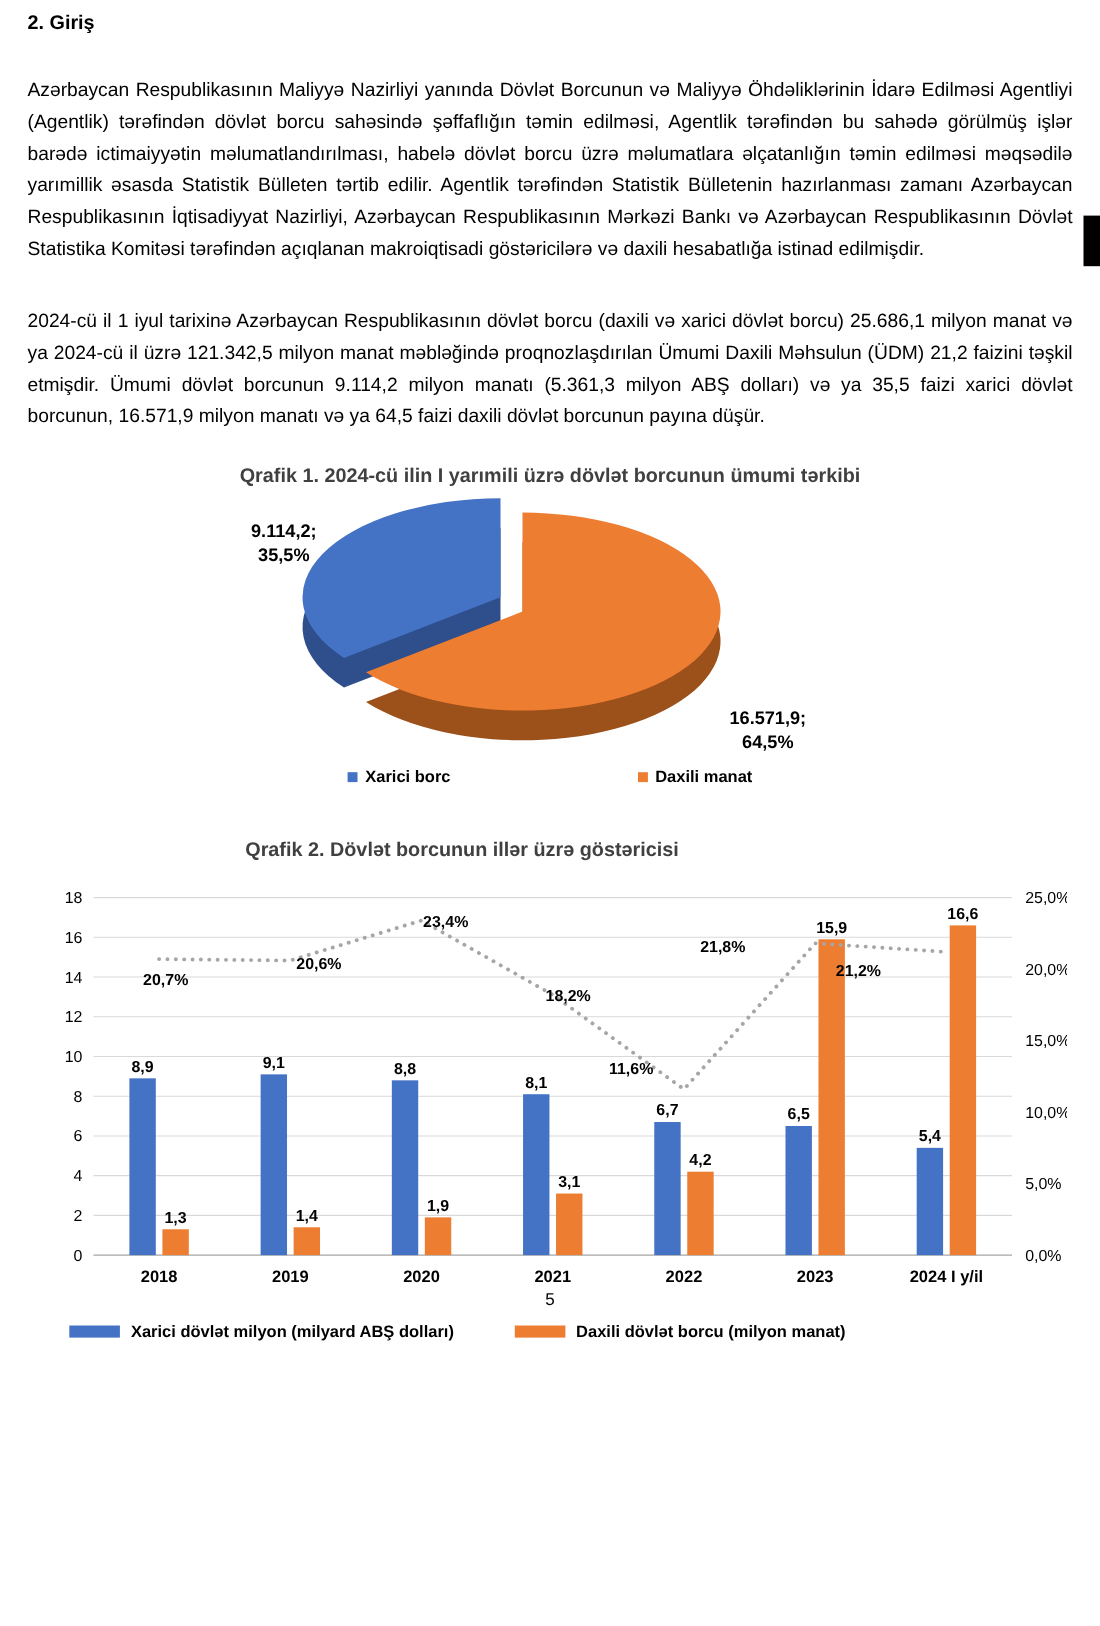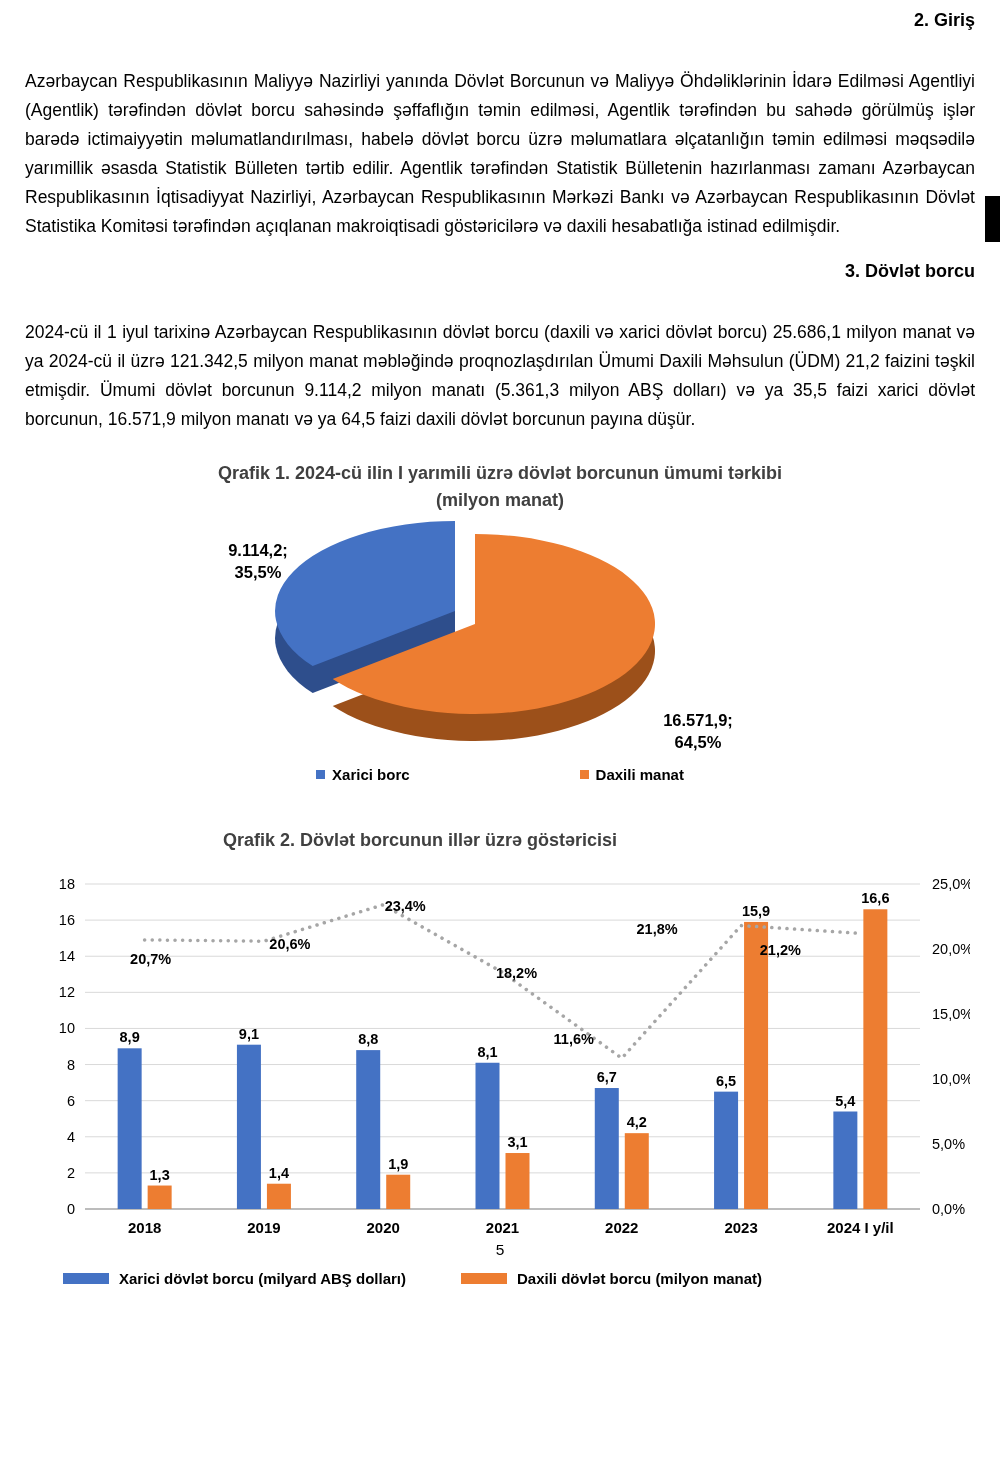--- a/index.html
+++ b/index.html
@@ -3,21 +3,21 @@
 <meta charset="utf-8">
 <style>
   * { margin:0; padding:0; box-sizing:border-box; }
   html, body { background:#ffffff; }
   body {
     width:1000px; height:1478px; position:relative; overflow:hidden;
     font-family:"Liberation Sans", sans-serif; color:#000;
   }
   .page { padding:10px 25px 0 25px; position:relative; }
   .black-marker { position:absolute; right:0; top:196px; width:15px; height:46px; background:#000; }
-  h2.section-heading { font-size:18px; font-weight:700; margin-bottom:15px;text-align:right; }
+  h2.section-heading { font-size:18px; font-weight:700; margin-bottom:15px; }
   p.body-text { font-size:17.5px; line-height:29px; text-align:justify; margin-bottom:20px;margin-top:36px; }
   .chart-block { margin-top:26px; }
   .chart-title { text-align:center; color:#404040; font-weight:700; font-size:18px; line-height:27px; }
   .chart2-title { transform:translateX(-80px); margin-bottom:10px; }
   svg { display:block; margin:0 auto; }
   svg text { font-family:"Liberation Sans", sans-serif; }
   .tick { font-size:14.5px; fill:#000; }
   .cat-label { font-size:15px; font-weight:700; fill:#000; }
   .bar-label { font-size:14.5px; font-weight:700; fill:#000; }
   .line-label { font-size:14.5px; font-weight:700; fill:#000; }
@@ -35,26 +35,24 @@
 </head>
 <body>
 
 <div class="page">
 
   <div class="black-marker"></div>
 
   <h2 class="section-heading">2. Giriş</h2>
   <p class="body-text">Azərbaycan Respublikasının Maliyyə Nazirliyi yanında Dövlət Borcunun və Maliyyə Öhdəliklərinin İdarə Edilməsi Agentliyi (Agentlik) tərəfindən dövlət borcu sahəsində şəffaflığın təmin edilməsi, Agentlik tərəfindən bu sahədə görülmüş işlər barədə ictimaiyyətin məlumatlandırılması, habelə dövlət borcu üzrə məlumatlara əlçatanlığın təmin edilməsi məqsədilə yarımillik əsasda Statistik Bülleten tərtib edilir. Agentlik tərəfindən Statistik Bülletenin hazırlanması zamanı Azərbaycan Respublikasının İqtisadiyyat Nazirliyi, Azərbaycan Respublikasının Mərkəzi Bankı və Azərbaycan Respublikasının Dövlət Statistika Komitəsi tərəfindən açıqlanan makroiqtisadi göstəricilərə və daxili hesabatlığa istinad edilmişdir.</p>
 
-  <h2 class="section-heading">3. Dövlət borcu</h2>
   <p class="body-text">2024-cü il 1 iyul tarixinə Azərbaycan Respublikasının dövlət borcu (daxili və xarici dövlət borcu) 25.686,1 milyon manat və ya 2024-cü il üzrə 121.342,5 milyon manat məbləğində proqnozlaşdırılan Ümumi Daxili Məhsulun (ÜDM) 21,2 faizini təşkil etmişdir. Ümumi dövlət borcunun 9.114,2 milyon manatı (5.361,3 milyon ABŞ dolları) və ya 35,5 faizi xarici dövlət borcunun, 16.571,9 milyon manatı və ya 64,5 faizi daxili dövlət borcunun payına düşür.</p>
 
   <div class="chart-block">
     <div class="chart-title">Qrafik 1. 2024-cü ilin I yarımili üzrə dövlət borcunun ümumi tərkibi</div>
-    <div class="chart-title">(milyon manat)</div>
     <svg id="pie-svg" width="940" height="248" viewBox="0 0 940 248">
         <path d="M 445 137 L 445.0 47.0 A 180 90 0 1 1 302.7 192.1 Z" fill="#9C501A"></path>
         <path d="M 425 124 L 282.7 179.1 A 180 90 0 0 1 425.0 34.0 Z" fill="#2E4E8C"></path>
         <path d="M 445 110 L 445.0 20.0 A 180 90 0 1 1 302.7 165.1 Z" fill="#ED7D31"></path>
         <path d="M 425 97 L 282.7 152.1 A 180 90 0 0 1 425.0 7.0 Z" fill="#4472C4"></path>
         <text x="228" y="42" text-anchor="middle" class="pie-label">9.114,2;</text>
         <text x="228" y="64" text-anchor="middle" class="pie-label">35,5%</text>
         <text x="668" y="212" text-anchor="middle" class="pie-label">16.571,9;</text>
         <text x="668" y="234" text-anchor="middle" class="pie-label">64,5%</text>
       </svg>
@@ -140,21 +138,21 @@
         <text x="375.2142857142857" y="46.80000000000001" text-anchor="middle" class="line-label">23,4%</text>
         <text x="486.5" y="114.4" text-anchor="middle" class="line-label">18,2%</text>
         <text x="543.7857142857143" y="180.20000000000002" text-anchor="middle" class="line-label">11,6%</text>
         <text x="627.0714285714286" y="69.60000000000002" text-anchor="middle" class="line-label">21,8%</text>
         <text x="750.3571428571429" y="91.40000000000003" text-anchor="middle" class="line-label">21,2%</text>
       </svg>
     <div class="bar-legend">
       <div class="row">
         <div class="legend-item">
           <span class="bar-swatch" style="background: rgb(68, 114, 196);"></span>
-          <span>Xarici dövlət borcu (milyard ABŞ dolları)</span>
+          <span>Xarici dövlət milyon (milyard ABŞ dolları)</span>
         </div>
         <div class="legend-item">
           <span class="bar-swatch" style="background: rgb(237, 125, 49);"></span>
           <span>Daxili dövlət borcu (milyon manat)</span>
         </div>
       </div>
     </div>
   </div>
 
   <div class="page-number">5</div>

